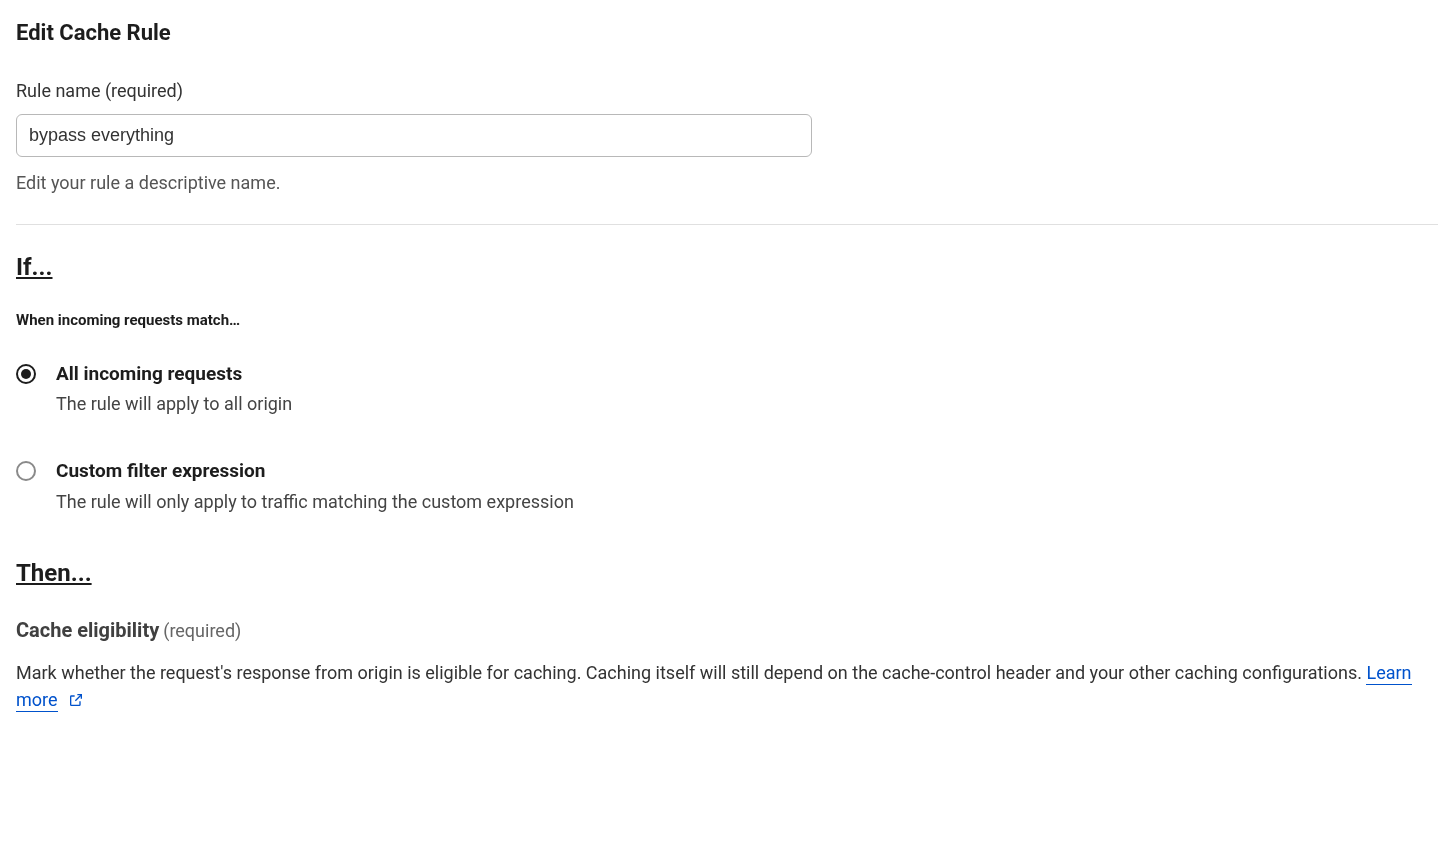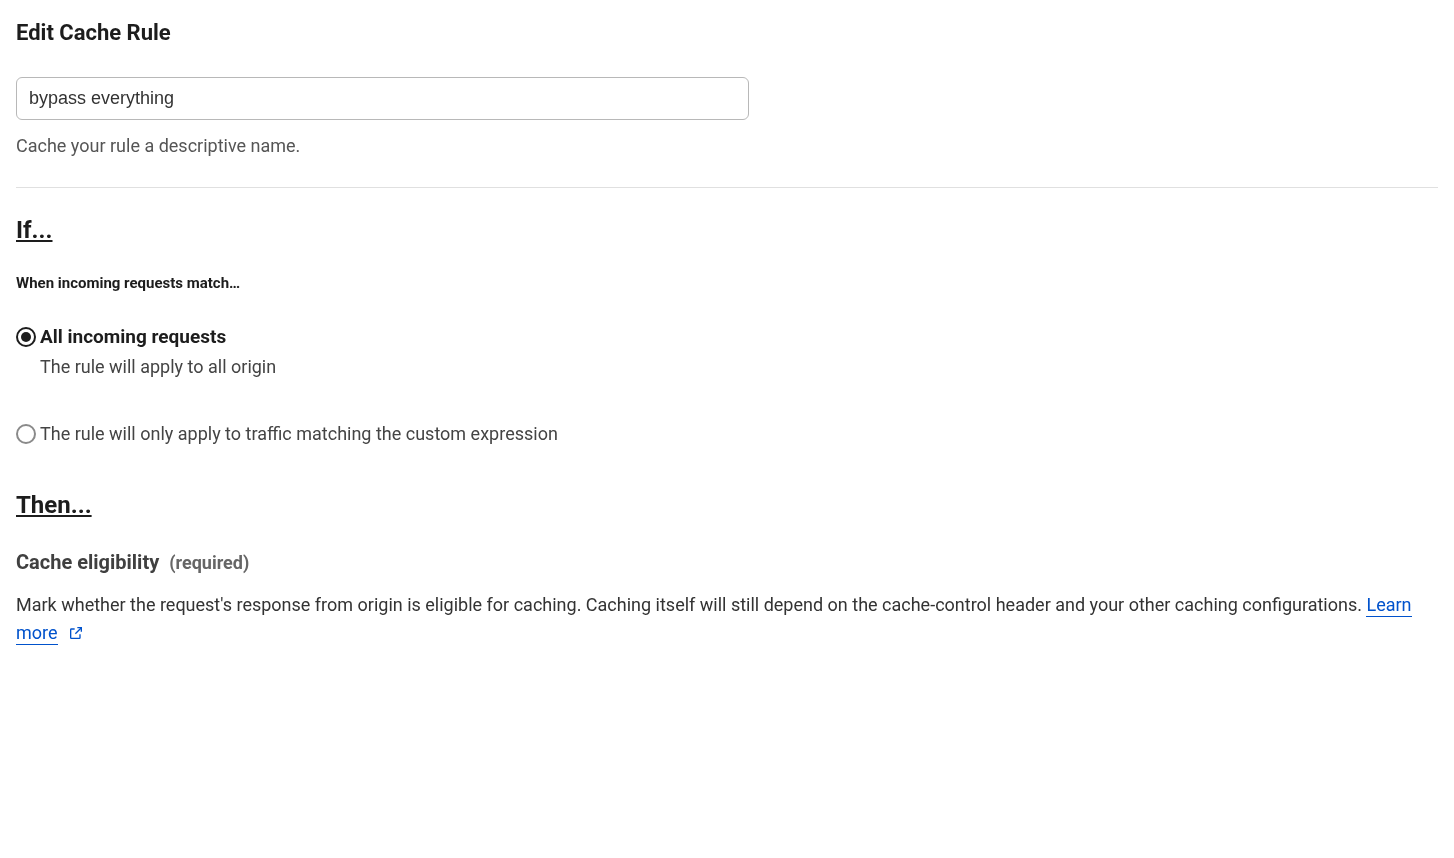--- a/index.html
+++ b/index.html
@@ -20,21 +20,21 @@
       font-weight: 700;
       margin-bottom: 28px;
     }
     .field-label {
       font-size: 18px;
       color: #333;
       margin-bottom: 10px;
       display: block;
     }
     .text-input {
-      width: 733px;
+      width: 796px;
       max-width: 100%;
       padding: 10px 12px;
       font-size: 18px;
       border: 1px solid #b8b8b8;
       border-radius: 6px;
       color: #333;
       background: #fff;
     }
     .help-text {
       font-size: 18px;
@@ -59,21 +59,21 @@
     }
     .radio-group {
       display: flex;
       flex-direction: column;
       gap: 40px;
       margin-bottom: 40px;
     }
     .radio-option {
       display: flex;
       align-items: flex-start;
-      gap: 4px;
+      gap: 20px;
       cursor: pointer;
     }
     .radio-circle {
       flex: 0 0 auto;
       width: 20px;
       height: 20px;
       border: 2px solid #8a8a8a;
       border-radius: 50%;
       margin-top: 4px;
       position: relative;
@@ -128,22 +128,21 @@
       margin-bottom: 14px;
     }
     .inline-head .title {
       font-size: 20px;
       font-weight: 700;
       color: #404040;
     }
     .inline-head .required {
       font-size: 18px;
       color: #666;
-      font-weight: 700;
-      margin-left: 6px;
+      font-weight: 400;
     }
     .desc-paragraph {
       font-size: 18px;
       color: #333;
       line-height: 1.55;
       margin-bottom: 16px;
     }
     a.learn-more {
       color: #0052cc;
       text-decoration: none;
@@ -162,40 +161,42 @@
       fill: none;
       stroke-width: 2;
     }
   </style>
 </head>
 <body>
 
 <h1>Edit Cache Rule</h1>
 
 <div>
+  <label class="field-label">Rule name (required)</label>
   <input type="text" class="text-input" value="bypass everything" style="">
-  <div class="help-text">Cache your rule a descriptive name.</div>
+  <div class="help-text">Edit your rule a descriptive name.</div>
 </div>
 
 <hr class="divider">
 
 <h2 class="section-head">If...</h2>
 <h3 class="subhead">When incoming requests match…</h3>
 
 <div class="radio-group">
   <div class="radio-option">
     <span class="radio-circle selected"></span>
     <div class="radio-content">
       <div class="radio-title">All incoming requests</div>
       <div class="radio-desc">The rule will apply to all origin</div>
     </div>
   </div>
   <div class="radio-option">
     <span class="radio-circle"></span>
     <div class="radio-content">
+      <div class="radio-title">Custom filter expression</div>
       <div class="radio-desc">The rule will only apply to traffic matching the custom expression</div>
     </div>
   </div>
 </div>
 
 <h2 class="section-head">Then...</h2>
 
 <div class="inline-head">
   <span class="title">Cache eligibility</span>
   <span class="required">(required)</span>

